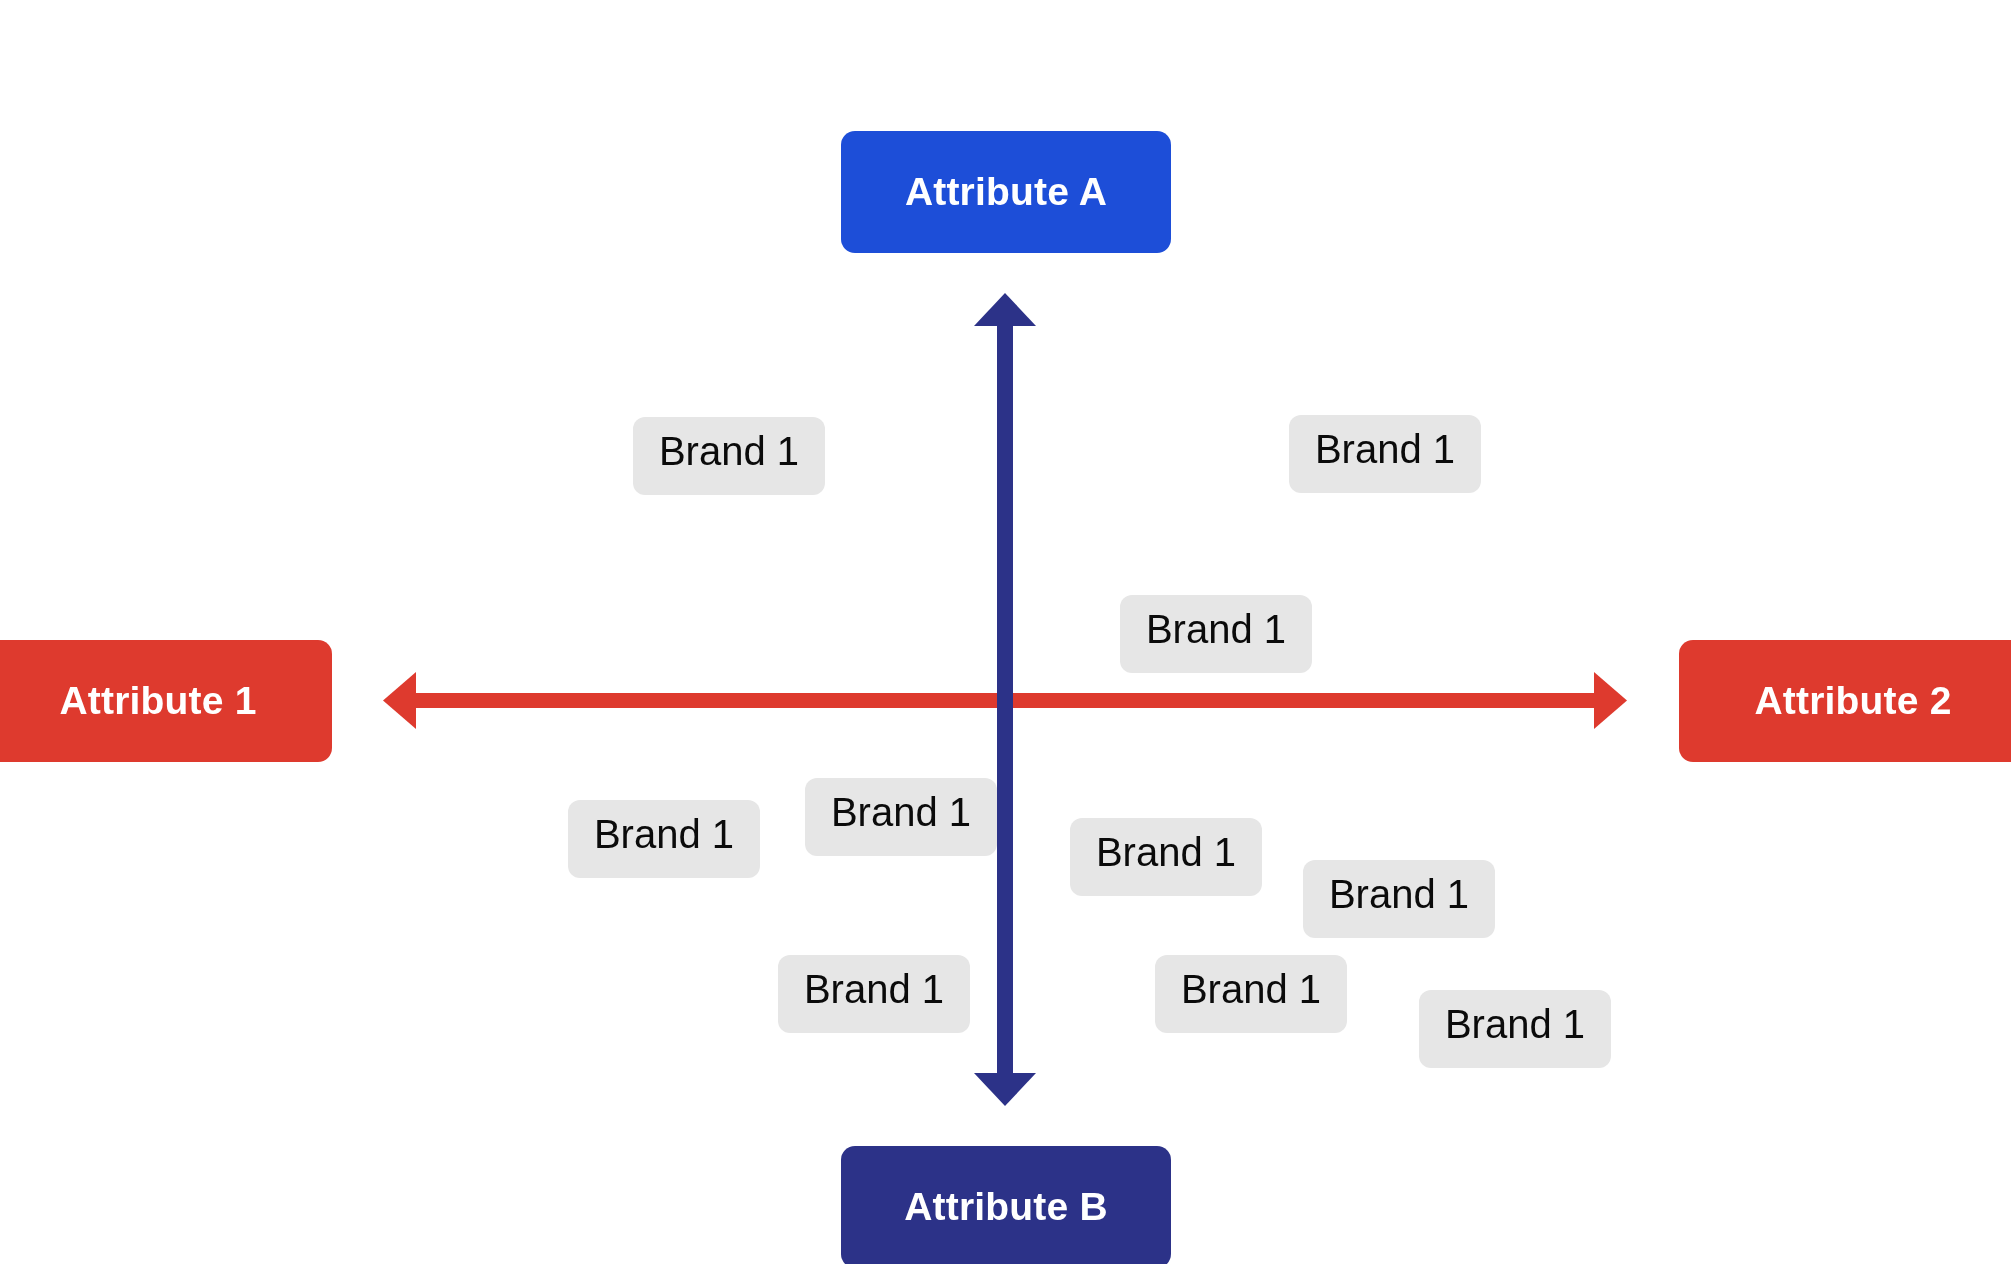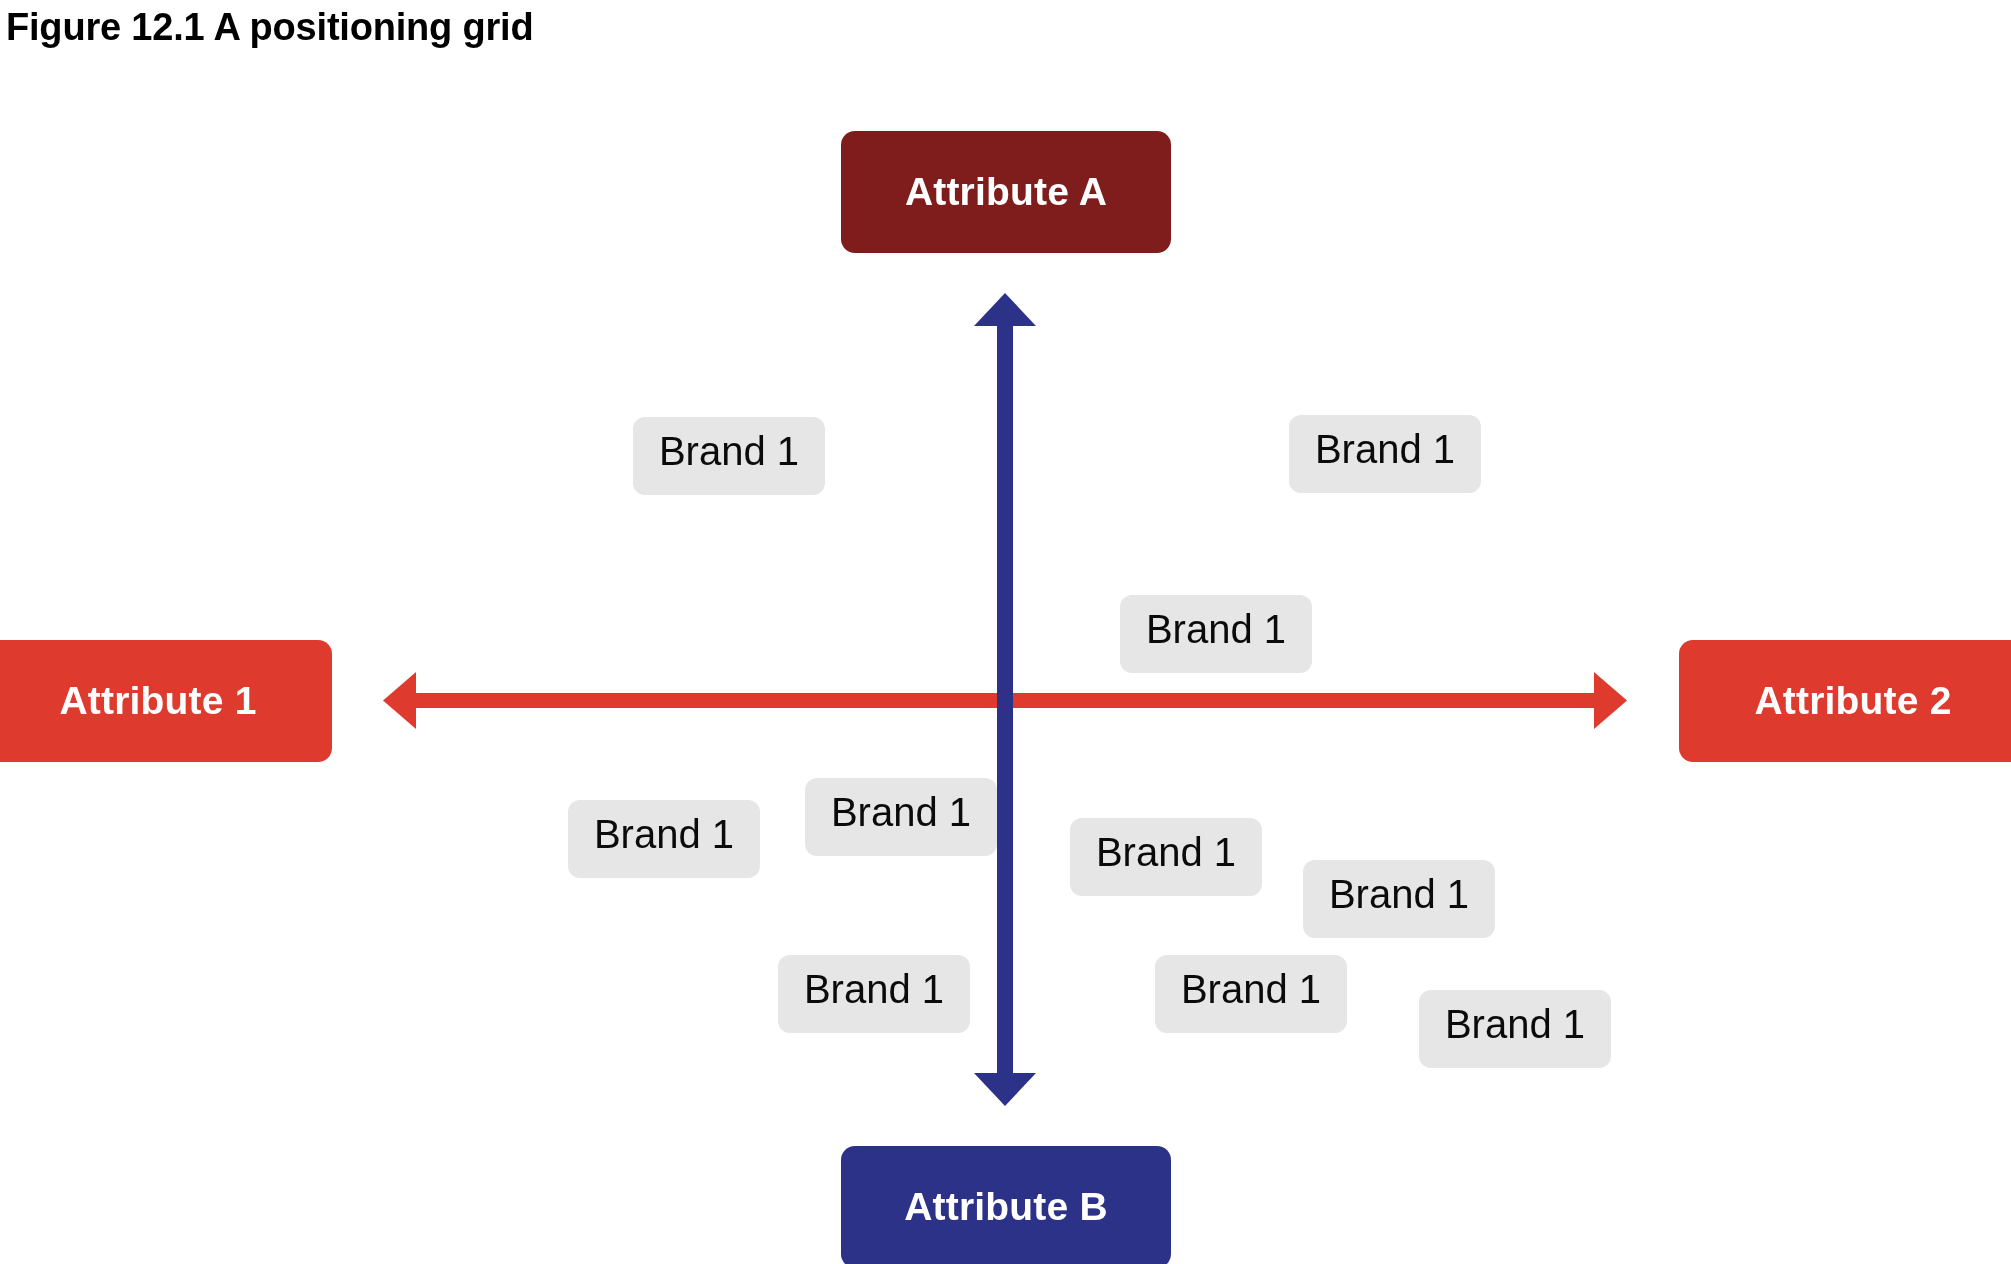--- a/index.html
+++ b/index.html
@@ -88,38 +88,37 @@
     box-sizing: border-box;
     white-space: nowrap;
     padding-bottom: 9px;
   }
 </style>
 </head>
 <body>
 
 <div id="page">
 
-  <div id="figure-title">Figure 12.1 A positioning grid</div>
 
   <svg id="axes-svg" viewBox="0 0 2011 1264">
 
     <g>
       <rect x="400" y="693" width="1212" height="15" fill="#DE3A2E"></rect>
       <polygon points="383,700.5 416,672 416,729" fill="#DE3A2E"></polygon>
       <polygon points="1627,700.5 1594,672 1594,729" fill="#DE3A2E"></polygon>
     </g>
 
     <g>
       <rect x="997" y="322" width="16" height="755" fill="#2C3288"></rect>
       <polygon points="1005,293 974,326 1036,326" fill="#2C3288"></polygon>
       <polygon points="1005,1106 974,1073 1036,1073" fill="#2C3288"></polygon>
     </g>
   </svg>
 
-  <div class="pole-label blue" id="pole-attribute-a" style="background: #7f1d1d; text-align: center;">Attribute A</div>
+  <div class="pole-label blue" id="pole-attribute-a" style="background: #1d4ed8; text-align: center;">Attribute A</div>
 
   <div class="pole-label red" id="pole-attribute-1" style="background: rgb(222, 58, 46);">Attribute 1</div>
 
   <div class="pole-label red" id="pole-attribute-2" style="background: rgb(222, 58, 46);">Attribute 2</div>
 
   <div class="pole-label blue" id="pole-attribute-b" style="background: rgb(44, 50, 136);">Attribute B</div>
 
   <div class="brand-chip" style="left: 633px; top: 417px; width: 192px; height: 78px; background: rgb(230, 230, 230); color: rgb(11, 11, 11);">Brand 1</div>
   <div class="brand-chip" style="left: 1289px; top: 415px; width: 192px; height: 78px; background: rgb(230, 230, 230); color: rgb(11, 11, 11);">Brand 1</div>
   <div class="brand-chip" style="left: 1120px; top: 595px; width: 192px; height: 78px; background: rgb(230, 230, 230); color: rgb(11, 11, 11);">Brand 1</div>

